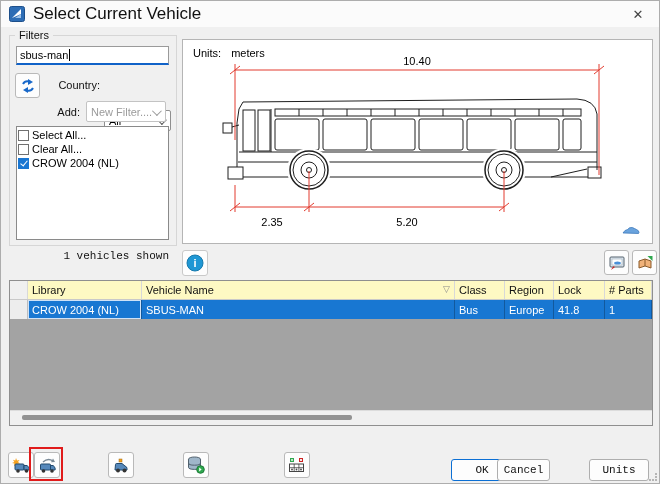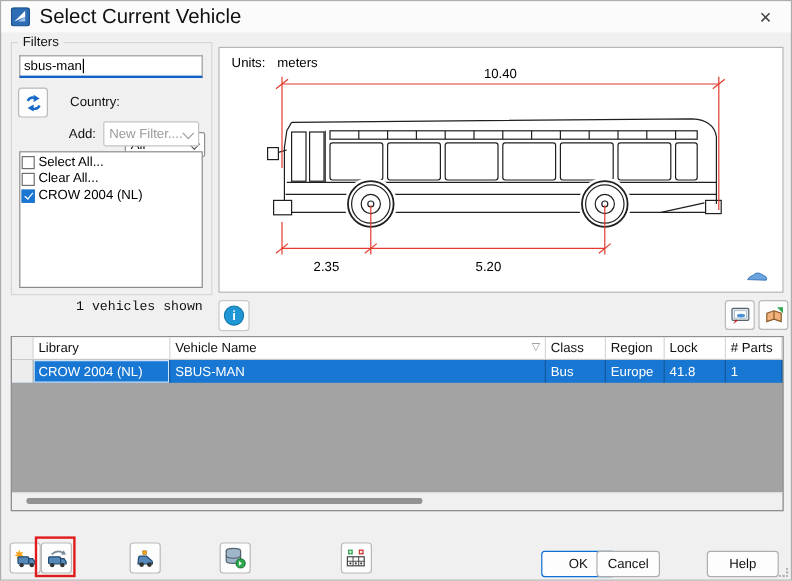--- a/index.html
+++ b/index.html
@@ -38,41 +38,41 @@
   .units-line .v{margin-left:10px;}
   .bus-svg{position:absolute;left:0;top:0;}
   .bus-svg text{font-family:"Liberation Sans",sans-serif;font-size:11px;fill:#000;}
   .car-glyph{position:absolute;right:12px;bottom:8px;}
   .info-btn{position:absolute;left:181px;top:249px;width:26px;height:26px;border-color:#c9c9c9;}
   .pv-btn1{position:absolute;left:603px;top:249px;width:25px;height:25px;}
   .pv-btn2{position:absolute;left:631px;top:249px;width:25px;height:25px;}
   
   .grid{position:absolute;left:8px;top:279px;width:644px;height:146px;border:1px solid #8f8f8f;box-sizing:border-box;background:#a3a3a3;}
   .grid-row{display:flex;width:642px;height:19px;box-sizing:border-box;}
-  .grid-head{background:#ffffff;border-bottom:1px solid #c9c9c9;}
+  .grid-head{background:#fef9c3;border-bottom:1px solid #c9c9c9;}
   .hcell{display:flex;align-items:center;padding-left:4px;box-sizing:border-box;border-right:1px solid #d8d8d8;color:#111;height:100%;}
   .sel-col{width:18px;flex:0 0 18px;background:#f0f0f0;}
   .c-lib{width:114px;flex:0 0 114px;}
   .c-name{width:313px;flex:0 0 313px;position:relative;}
   .c-class{width:50px;flex:0 0 50px;}
   .c-region{width:49px;flex:0 0 49px;}
   .c-lock{width:51px;flex:0 0 51px;}
   .c-parts{width:47px;flex:1;}
   .sort-glyph{position:absolute;right:4px;top:3px;color:#8a8a8a;font-size:9px;}
   .grid-datarow{background:#1877d2;color:#fff;}
   .dcell{display:flex;align-items:center;padding-left:4px;box-sizing:border-box;border-right:1px solid rgba(0,0,0,0.25);height:100%;}
   .dcell.sel-col{background:#ededed;border-right:1px solid #bdbdbd;}
   .cell-focus{box-shadow:inset 0 0 0 1px #cfe2f7;}
   .hscroll{position:absolute;left:0;right:0;bottom:0;height:14px;background:#f0f0f0;border-top:1px solid #dcdcdc;}
   .hthumb{position:absolute;left:12px;top:4px;width:330px;height:5px;background:#929292;border-radius:2px;}
   
   .tool-btn{position:absolute;width:26px;height:26px;top:451px;}
   .tb1{left:7px;}  .tb2{left:33px;} .tb3{left:107px;} .tb4{left:182px;} .tb5{left:283px;}
   .annot-box{position:absolute;left:28px;top:446px;width:34px;height:34px;border:2px solid #e01b1b;box-sizing:border-box;}
-  .dlg-btn{position:absolute;top:458px;height:22px;background:#fdfdfd;border:1px solid #aeaeae;border-radius:3px;font-family:Liberation Sans, sans-serif;font-size:11px;color:#111;display:flex;align-items:center;justify-content:center;box-sizing:border-box;}
+  .dlg-btn{position:absolute;top:458px;height:22px;background:#fdfdfd;border:1px solid #aeaeae;border-radius:3px;font-family:Liberation Mono, monospace;font-size:11px;color:#111;display:flex;align-items:center;justify-content:center;box-sizing:border-box;}
   .ok-btn{left:450px;width:62px;border-color:#0b6fd4;}
   .cancel-btn{left:496px;width:53px;}
   .help-btn{left:588px;width:60px;}
   .resize-grip{position:absolute;right:2px;bottom:2px;width:8px;height:8px;border-right:2px dotted #b5b5b5;border-bottom:2px dotted #b5b5b5;box-sizing:border-box;}
 </style>
 </head>
 <body>
 
 <div class="dialog">
 
@@ -301,16 +301,16 @@
       <rect x="1.5" y="7" width="14" height="7.5" fill="#ffffff" stroke="#444"></rect>
       <path d="M6.2,7 v7.5 M10.9,7 v7.5 M1.5,10.7 h14" stroke="#444" stroke-width="0.8"></path>
       <circle cx="4" cy="12.5" r="0.9" fill="#444"></circle>
         <circle cx="8.5" cy="12.5" r="0.9" fill="#444"></circle>
         <circle cx="13" cy="12.5" r="0.9" fill="#444"></circle>
     </svg>
   </div>
 
   <div class="dlg-btn ok-btn">OK</div>
   <div class="dlg-btn cancel-btn">Cancel</div>
-  <div class="dlg-btn help-btn">Help</div>
+  <div class="dlg-btn help-btn">Units</div>
 
   <div class="resize-grip"></div>
 </div>
 
 </body></html>

